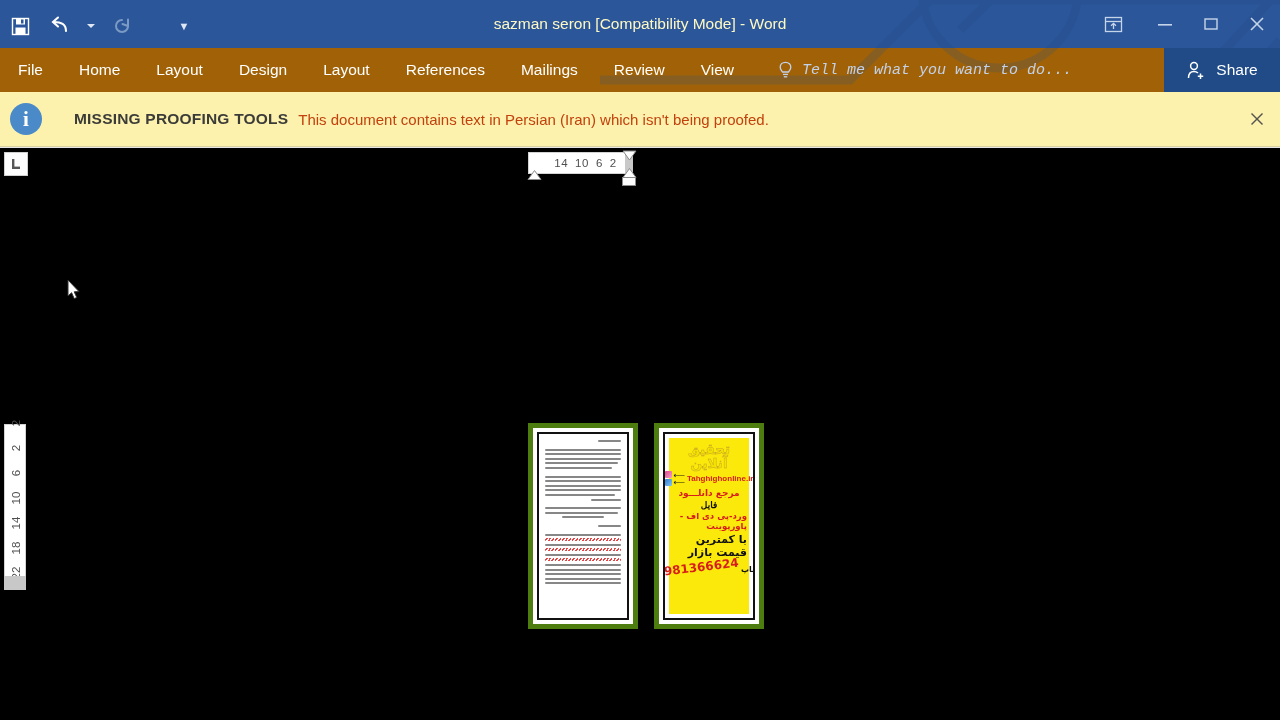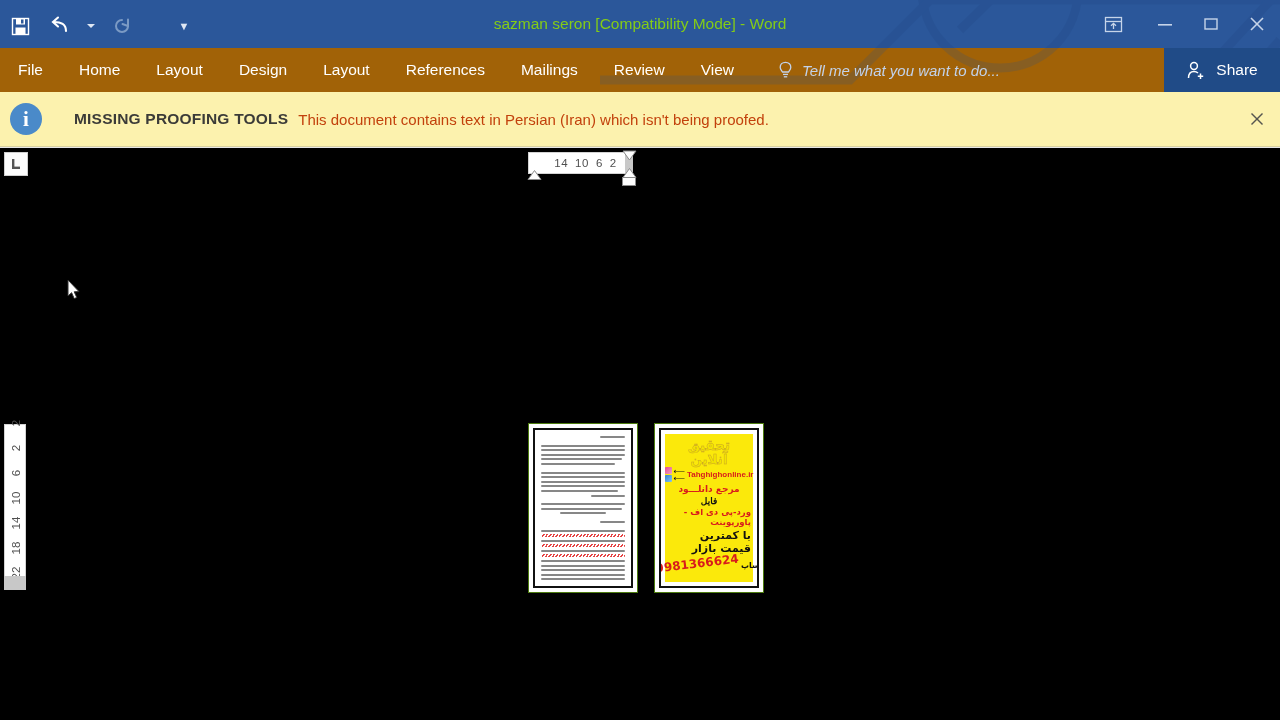--- a/index.html
+++ b/index.html
@@ -30,21 +30,21 @@
   .qat-btn.small { width: 22px; }
   .qat-caret {
     width: 0; height: 0; border-left: 4px solid transparent; border-right: 4px solid transparent;
     border-top: 4px solid #dfe7f3;
   }
   .qat-bigcaret {
     width: 14px; color: #dfe7f3; font-size: 11px; line-height: 10px; text-align: center;
   }
   .win-title {
     position: absolute; top: 0; left: 0; width: 1280px; height: 48px;
-    line-height: 48px; text-align: center; color: #84cc16; font-size: 15.5px;
+    line-height: 48px; text-align: center; color: #fef9c3; font-size: 15.5px;
     pointer-events: none;
   }
   .wincontrols { position: absolute; top: 0; right: 0; height: 48px; display: flex; align-items: center; }
   .wc {
     width: 46px; height: 48px; display: flex; align-items: center; justify-content: center;
     color: #c6d4e9;
   }
   .wc.ribbon-opt { width: 58px; }
 
   
@@ -57,21 +57,21 @@
     opacity: .20; pointer-events: none;
   }
   .tabs { position: absolute; top: 0; left: 18px; height: 44px; display: flex; align-items: center; }
   .tab {
     color: #ffffff; font-size: 15.5px; padding: 0 0; margin-right: 36px;
     height: 44px; line-height: 44px; white-space: nowrap;
   }
   .tellme {
     position: absolute; left: 778px; top: 0; height: 44px;
     display: flex; align-items: center; gap: 9px;
-    color: #c2d2ea; font-size: 15px; font-style: italic; white-space: nowrap;
+    color: #c2d2ea; font-size: 15px; font-style: italic; white-space: nowrap; font-family: Liberation Mono, monospace;
   }
   .share-btn {
     position: absolute; right: 0; top: 48px; height: 44px; width: 116px;
     background: #204b87; display: flex; align-items: center; justify-content: center; gap: 9px;
     color: #ffffff; font-size: 15.5px;
   }
 
   
   .infobar {
     position: absolute; top: 92px; left: 0; width: 1280px; height: 55px;
@@ -144,22 +144,22 @@
   .vr-num {
     font-size: 11.5px; color: #4f4f4f;
     transform: rotate(-90deg); white-space: nowrap;
   }
   .vr-top-grey { position: absolute; left: 4px; top: 276px; width: 22px; height: 14px; background: #c8c8c8; }
   .vr-bot-grey { position: absolute; left: 4px; top: 428px; width: 22px; height: 14px; background: #c8c8c8; }
 
   
   .pages { position: absolute; left: 528px; top: 275px; display: flex; gap: 16px; }
   .page {
-    width: 110px; height: 170px; background: #ffffff;
-    border: 1px solid #4d7c0f; box-shadow: 0 0 1px rgba(0,0,0,.2);
+    width: 110px; height: 206px; background: #ffffff;
+    border: 5px solid #4d7c0f; box-shadow: 0 0 1px rgba(0,0,0,.2);
     padding: 4px; position: relative;
   }
   .page-inner { width: 100%; height: 100%; border: 2px solid #111; padding: 3px; position: relative; overflow: hidden; }
 
   
   .txt-col { padding: 3px 3px 0 3px; }
   .tline { height: 2px; background: #6d6d6d; margin-bottom: 2.6px; border-radius: 1px; opacity: .82; }
   .tline.w100 { width: 100%; } .tline.w96 { width: 96%; } .tline.w92 { width: 92%; }
   .tline.w88 { width: 88%; }
   .tline.w55 { width: 55%; } .tline.w40 { width: 40%; } .tline.w30 { width: 30%; }

